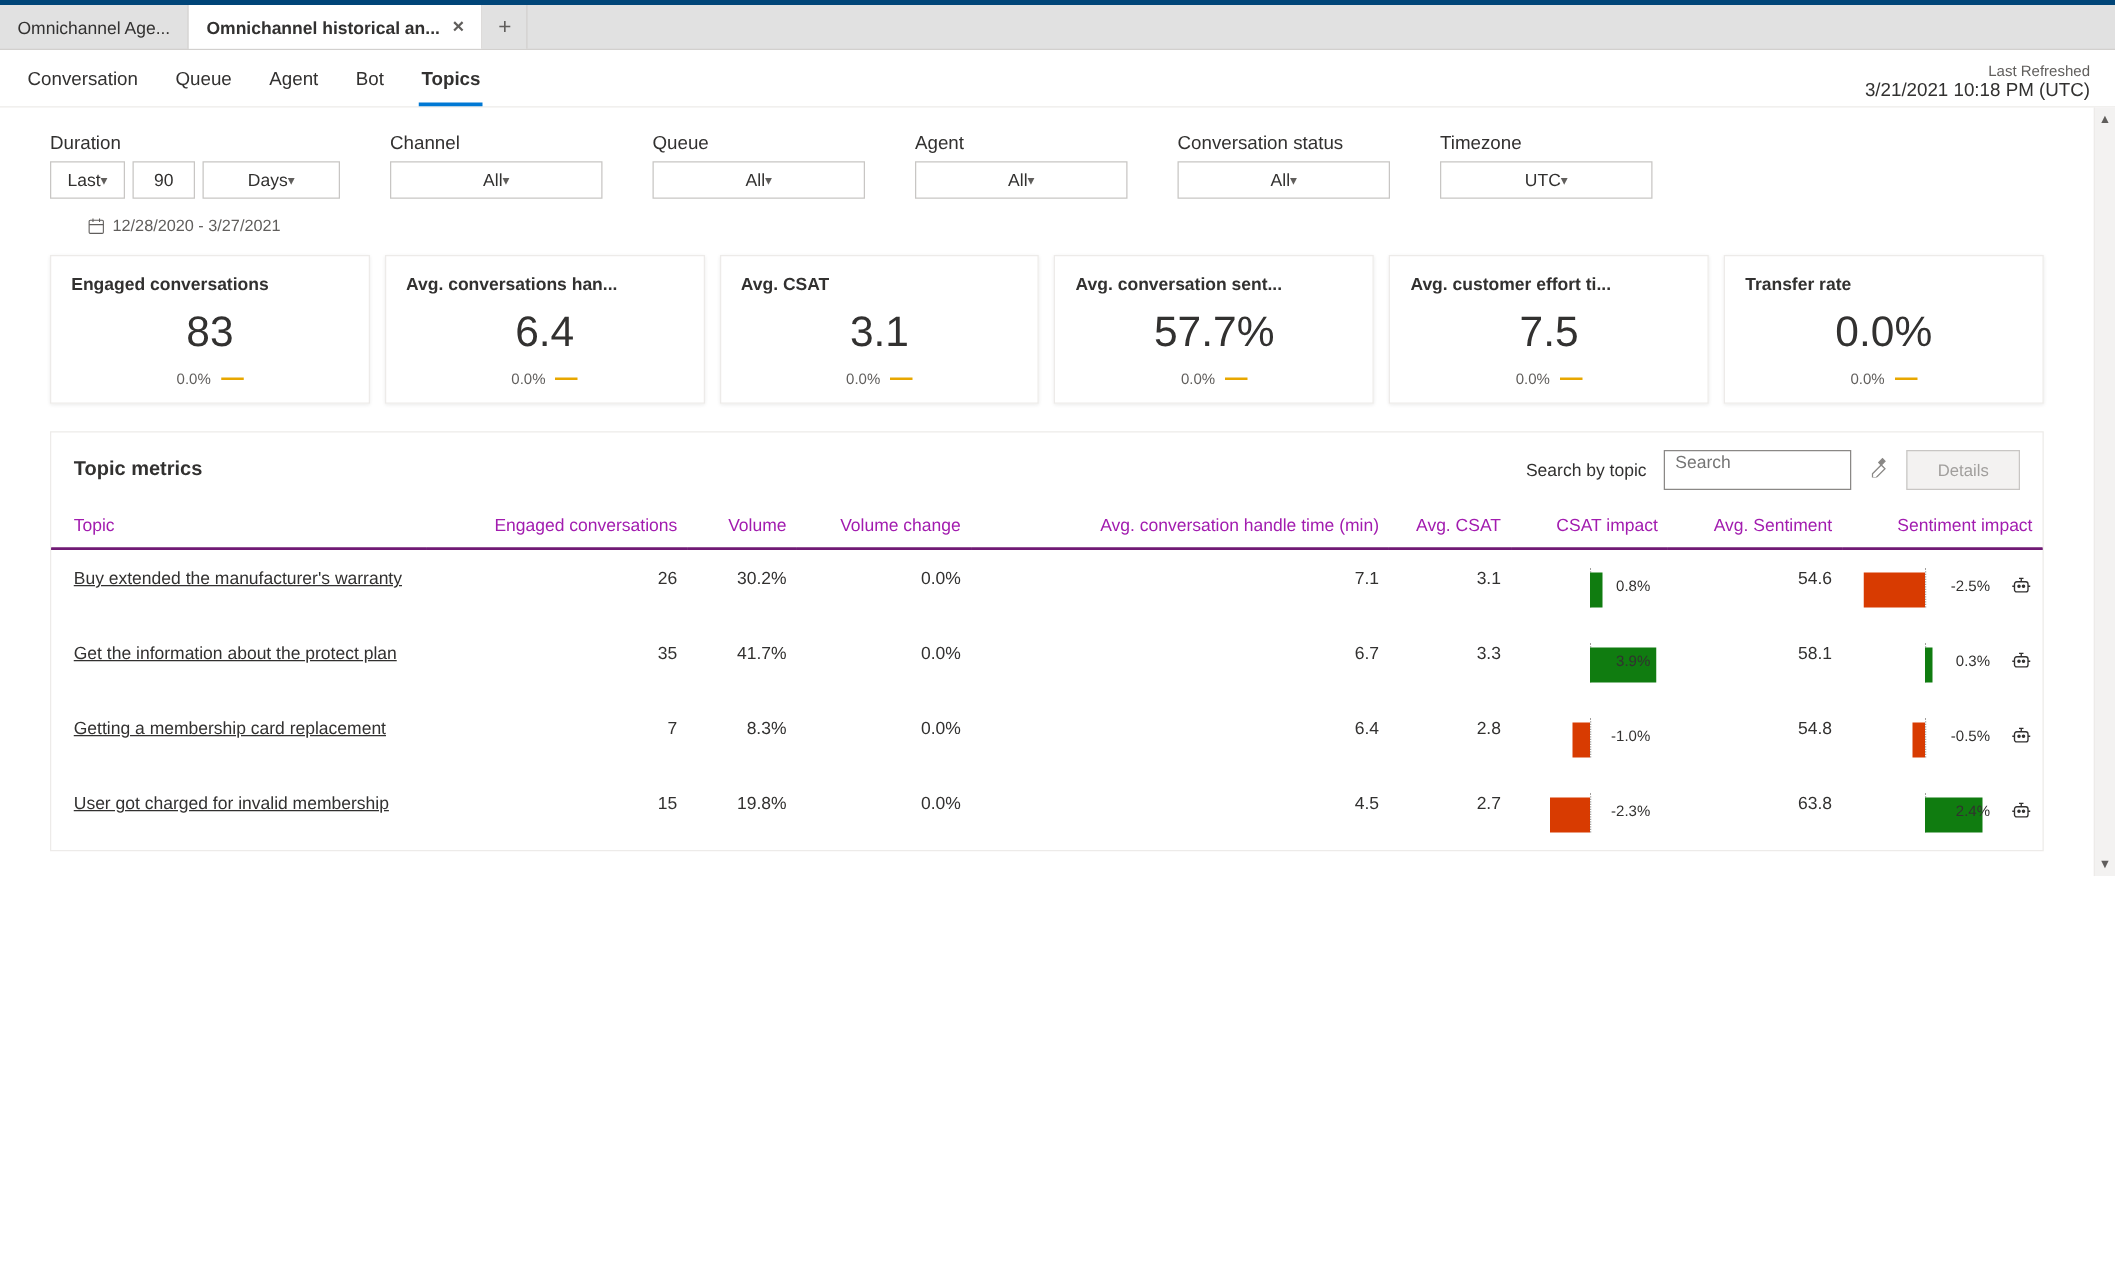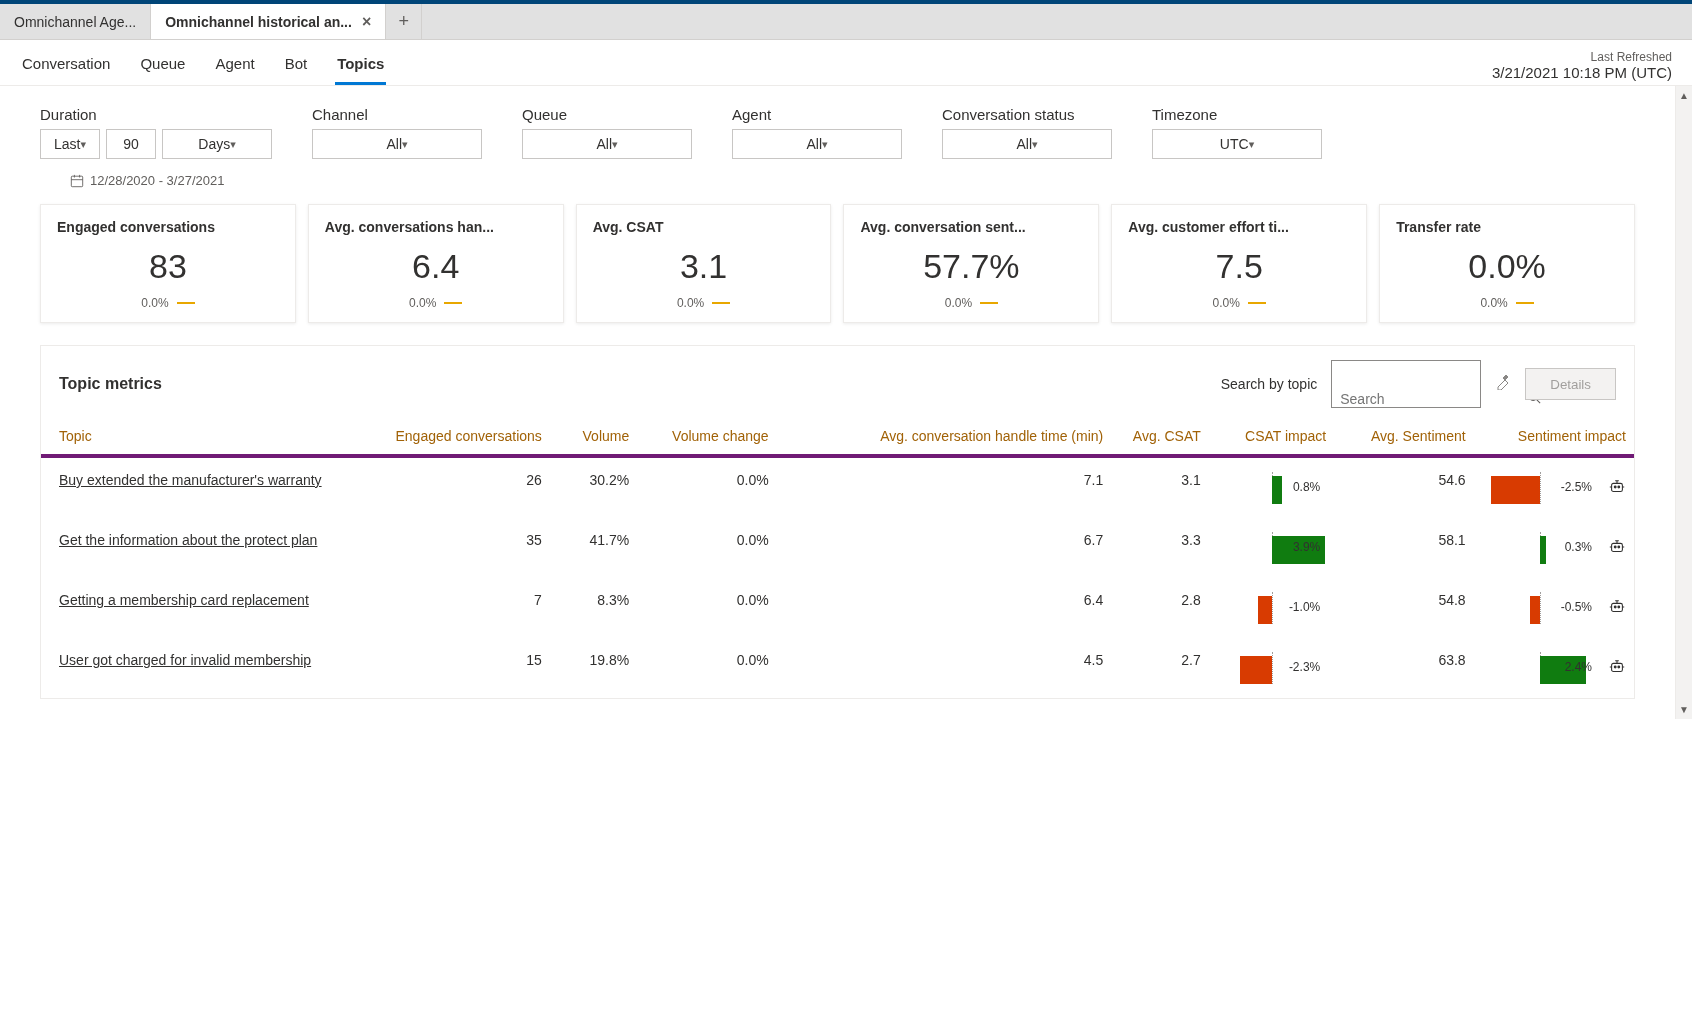--- a/index.html
+++ b/index.html
@@ -50,29 +50,29 @@
   .card .value{font-size:34px; font-weight:300; text-align:center; margin-top:12px; color:#323130;}
   .card .delta{display:flex; justify-content:center; align-items:center; gap:8px; margin-top:10px; font-size:12px; color:#605e5c;}
   .card .dash{width:18px; height:2px; background:#e8a700; display:inline-block;}
 
   
   .metrics { margin-top:22px; border:1px solid #edebe9;}
   .metrics-head { display:flex; justify-content:space-between; align-items:center; padding:14px 18px 10px;}
   .metrics-head .mt-title{font-size:16px; font-weight:600;}
   .metrics-head .right{display:flex; align-items:center; gap:14px;}
   .metrics-head .sb-label{font-size:14px;}
-  .searchbox{display:flex; align-items:flex-end; border:1px solid #8a8886; height:48px; width:150px; padding:0 8px; gap:6px;}
+  .searchbox{display:flex; align-items:flex-start; border:1px solid #8a8886; height:32px; width:150px; padding:0 8px; gap:6px;}
   .searchbox input{border:none; outline:none; flex:1; font-size:14px; color:#605e5c; background:transparent;}
   .searchbox .sicon{color:#605e5c;font-size:14px;}
   .quill{color:#8a8886; font-size:16px;}
   .details-btn{height:32px; padding:0 24px; border:1px solid #c8c6c4; background:#f3f2f1; color:#a19f9d; cursor:not-allowed;}
 
   
   table{width:100%; border-collapse:collapse;}
-  thead th{font-weight:400; font-size:14px; color:#a16207; text-align:right; padding:10px 8px; border-bottom:4px solid #701a75;}
+  thead th{font-weight:400; font-size:14px; color:#a21caf; text-align:right; padding:10px 8px; border-bottom:2px solid #701a75;}
   thead th:first-child{text-align:left; padding-left:18px;}
   tbody td{font-size:14px; padding:14px 8px; text-align:right; vertical-align:top; border-bottom:1px solid #f3f2f1;}
   tbody td:first-child{text-align:left; padding-left:18px; max-width:210px;text-decoration:underline;}
   .impactcell{position:relative; height:32px;}
   .impactbar{position:absolute; top:4px; height:28px;}
   .impactbar.neg{right:50%; background:#d83b01;}
   .impactbar.pos{left:50%; background:#107c10;}
   .impactval{position:absolute; right:6px; top:8px; font-size:12px; z-index:2;}
   .impactwrap{display:flex; align-items:flex-start;}
   .impactcell-wrap{position:relative; flex:1;}

